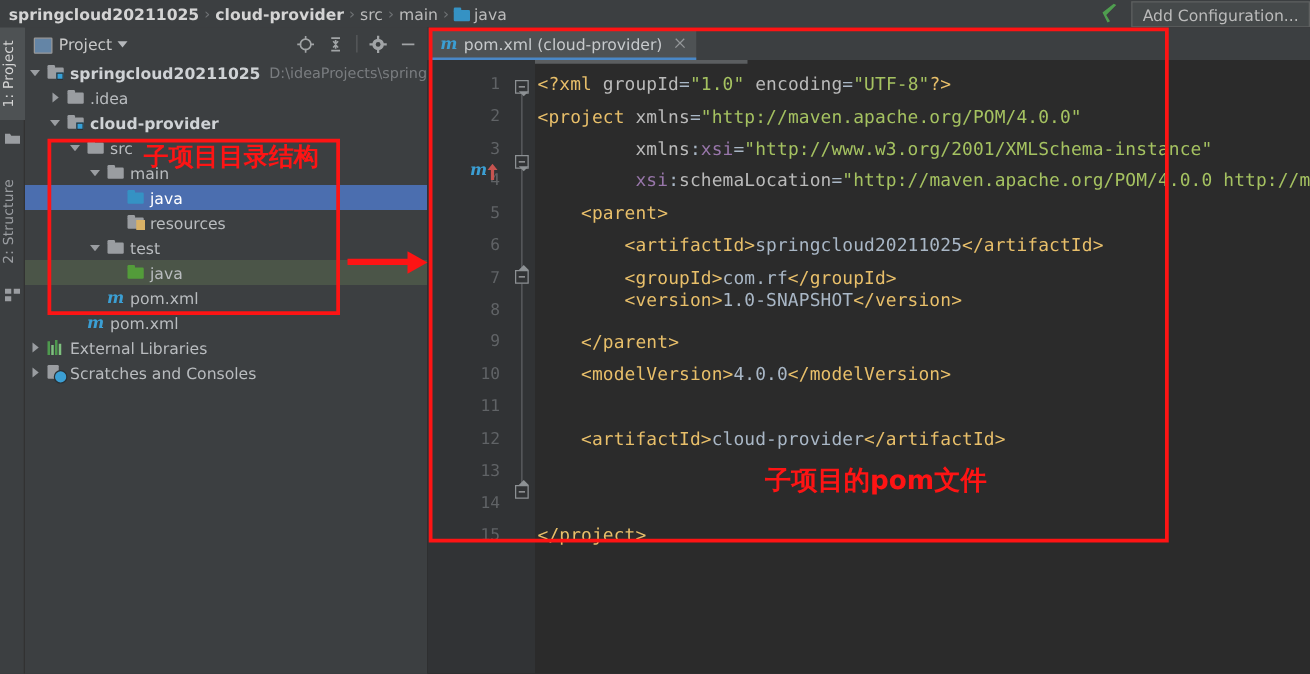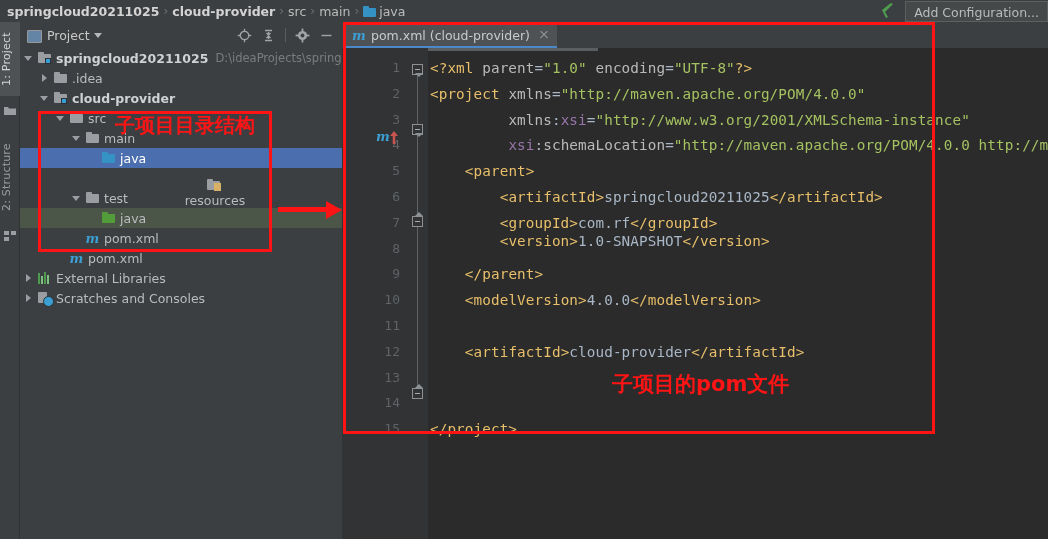--- a/index.html
+++ b/index.html
@@ -367,21 +367,21 @@
         <div class="row" style="padding-left: 52px;">
           <span class="twisty open"></span>
           <span class="ic folder gray"></span>
           <span class="lbl">main</span>
         </div>
         <div class="row sel-blue" style="padding-left: 68px;">
           <span class="twisty"></span>
           <span class="ic folder blue"></span>
           <span class="lbl">java</span>
         </div>
-        <div class="row" style="padding-left: 68px; flex-direction: column;">
+        <div class="row" style="padding-left: 68px;">
           <span class="twisty"></span>
           <span class="ic folder gray">
             <span class="res-badge"></span>
           </span>
           <span class="lbl">resources</span>
         </div>
         <div class="row" style="padding-left: 52px;">
           <span class="twisty open"></span>
           <span class="ic folder gray"></span>
           <span class="lbl">test</span>
@@ -448,21 +448,21 @@
         </div>
       <div class="fold-strip">
         <div class="fold-line" style="top:22px;height:324px;"></div>
         <div class="fold-box top" style="top:16px;"></div>
         <div class="fold-box top" style="top:76px;"></div>
         <div class="fold-box bot" style="top:168px;"></div>
         <div class="fold-box bot" style="top:340px;"></div>
       </div>
       <div class="code-scroll-top"></div>
       <div id="code">
-          <div class="codeline" style="top: 12px;"><span class="t-pi">&lt;?xml </span><span class="t-attr">parent</span><span class="t-txt">=</span><span class="t-val">"1.0"</span><span class="t-txt"> </span><span class="t-attr">encoding</span><span class="t-txt">=</span><span class="t-val">"UTF-8"</span><span class="t-pi">?&gt;</span></div>
+          <div class="codeline" style="top: 12px;"><span class="t-pi">&lt;?xml </span><span class="t-attr">groupId</span><span class="t-txt">=</span><span class="t-val">"1.0"</span><span class="t-txt"> </span><span class="t-attr">encoding</span><span class="t-txt">=</span><span class="t-val">"UTF-8"</span><span class="t-pi">?&gt;</span></div>
           <div class="codeline" style="top: 37.8px;"><span class="t-tag">&lt;project </span><span class="t-attr">xmlns</span><span class="t-txt">=</span><span class="t-val">"http://maven.apache.org/POM/4.0.0"</span></div>
           <div class="codeline" style="top: 63.6px;"><span class="t-txt">         </span><span class="t-attr">xmlns</span><span class="t-txt">:</span><span class="t-ns">xsi</span><span class="t-txt">=</span><span class="t-val">"http://www.w3.org/2001/XMLSchema-instance"</span></div>
           <div class="codeline" style="top: 89.4px;"><span class="t-txt">         </span><span class="t-ns">xsi</span><span class="t-txt">:</span><span class="t-attr">schemaLocation</span><span class="t-txt">=</span><span class="t-val">"http://maven.apache.org/POM/4.0.0 http://m</span></div>
           <div class="codeline" style="top: 115.2px;"><span class="t-txt">    </span><span class="t-tag">&lt;parent&gt;</span></div>
           <div class="codeline" style="top: 141px;"><span class="t-txt">        </span><span class="t-tag">&lt;artifactId&gt;</span><span class="t-txt">springcloud20211025</span><span class="t-tag">&lt;/artifactId&gt;</span></div>
           <div class="codeline" style="top: 166.8px;"><span class="t-txt">        </span><span class="t-tag">&lt;groupId&gt;</span><span class="t-txt">com.rf</span><span class="t-tag">&lt;/groupId&gt;</span></div>
           <div class="codeline" style="top: 185px;"><span class="t-txt">        </span><span class="t-tag">&lt;version&gt;</span><span class="t-txt">1.0-SNAPSHOT</span><span class="t-tag">&lt;/version&gt;</span></div>
           <div class="codeline" style="top: 218.4px;"><span class="t-txt">    </span><span class="t-tag">&lt;/parent&gt;</span></div>
           <div class="codeline" style="top: 244.2px;"><span class="t-txt">    </span><span class="t-tag">&lt;modelVersion&gt;</span><span class="t-txt">4.0.0</span><span class="t-tag">&lt;/modelVersion&gt;</span></div>
           <div class="codeline" style="top: 270px;"></div>

